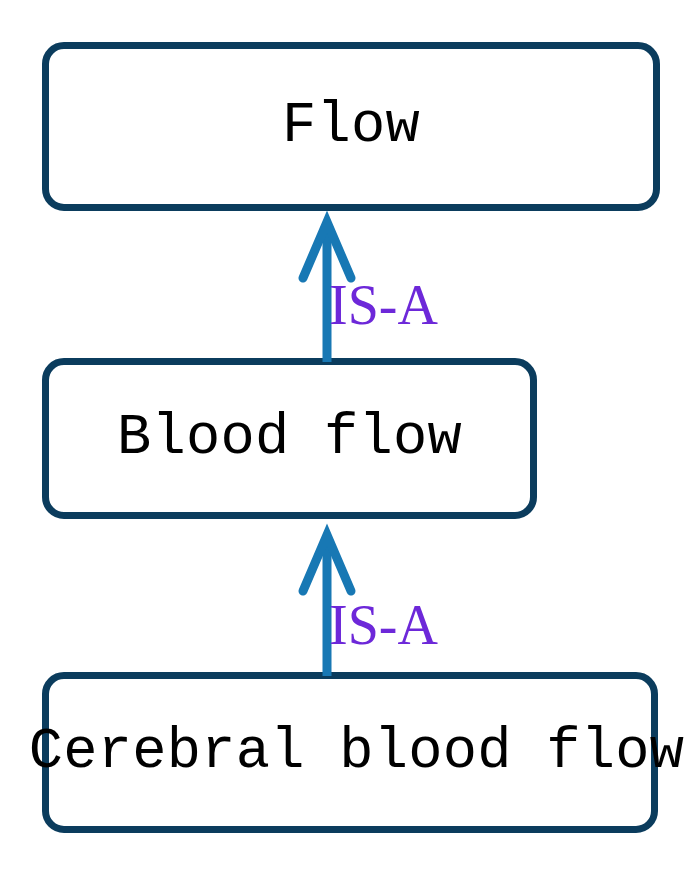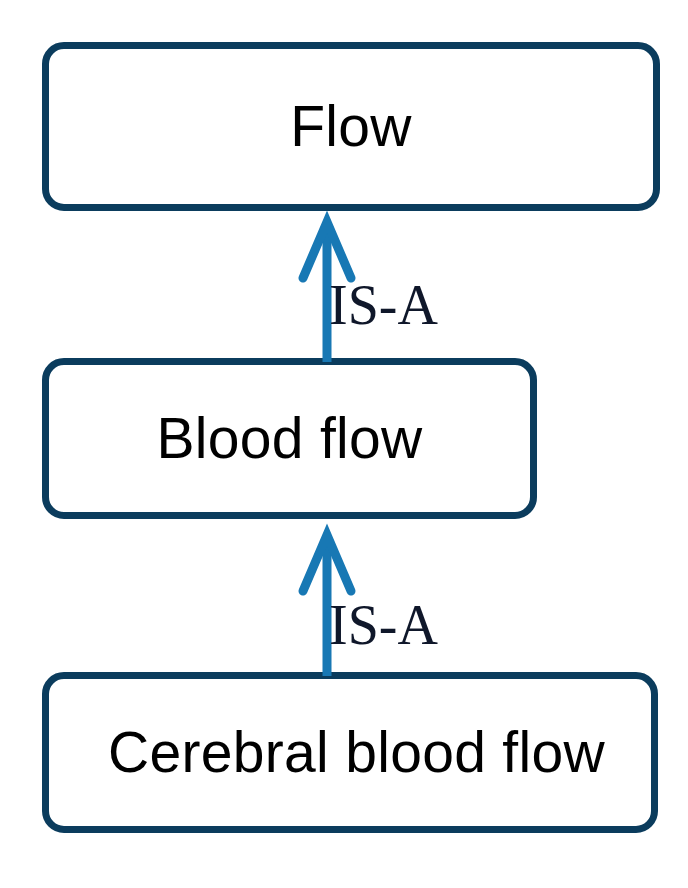--- a/index.html
+++ b/index.html
@@ -23,21 +23,21 @@
     position: absolute;
     box-sizing: border-box;
     background: #ffffff;
     border: 7px solid #0B3C5D;
     border-radius: 22px;
     display: flex;
     align-items: center;
     justify-content: center;
   }
   .node-label {
-    font-family: Liberation Sans, sans-serif;
+    font-family: Liberation Mono, monospace;
     color: #000000;
     line-height: 1;
     white-space: nowrap;
     letter-spacing: 0.3px;
   }
   #node-flow      { left: 42px;  top: 42px;  width: 618px; height: 169px; }
   #node-blood     { left: 42px;  top: 358px; width: 495px; height: 161px; }
   #node-cerebral  { left: 42px;  top: 672px; width: 616px; height: 161px; padding-left: 13px; }
 
   #node-flow .node-label     { font-size: 57px; }
@@ -50,21 +50,21 @@
     top: 0;
     width: 688px;
     height: 888px;
     pointer-events: none;
     overflow: visible;
   }
   .edge-label {
     position: absolute;
     font-family: "Liberation Serif", "DejaVu Serif", serif;
     font-size: 56px;
-    color: #0f172a;
+    color: #6d28d9;
     line-height: 1;
     white-space: nowrap;
   }
   #edge-label-1 { left: 329px; top: 277px; }
   #edge-label-2 { left: 329px; top: 597px; }
 </style>
 </head>
 <body>
 
 <div id="canvas">

